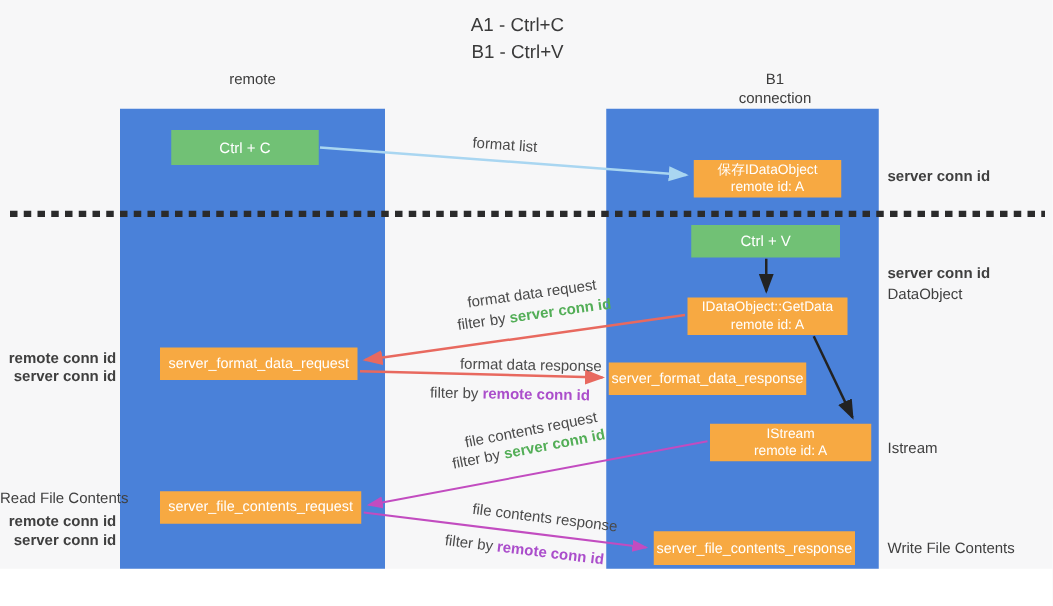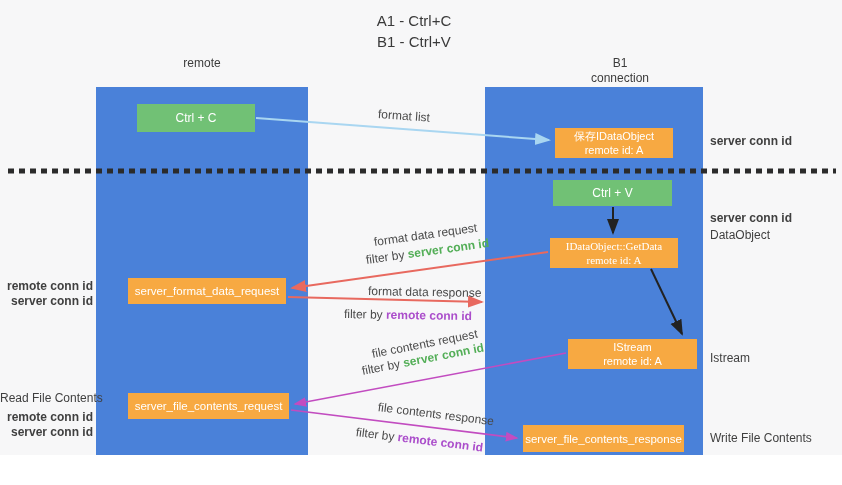--- a/index.html
+++ b/index.html
@@ -24,21 +24,21 @@
     align-items:center; justify-content:center;
     color:#ffffff; text-align:right; font-size:12px; line-height:14px;
   }
   .green-node { background:#71c175; }
   .orange-node { background:#f7a942; }
   .two-line { font-size:11px; }
   .node-wide { font-size:11.5px; }
   .n-ctrl-c   { left:137px; top:104px; width:118px; height:28px; }
   .n-save     { left:555px; top:128px; width:118px; height:30px; }
   .n-ctrl-v   { left:553px; top:180px; width:119px; height:26px; }
-  .n-getdata  { left:550px; top:238px; width:128px; height:30px;font-family:Liberation Serif, serif; }
+  .n-getdata  { left:550px; top:238px; width:128px; height:30px; }
   .n-fmt-req  { left:128px; top:278px; width:158px; height:26px; }
   .n-fmt-resp { left:487px; top:290px; width:158px; height:26px; }
   .n-istream  { left:568px; top:339px; width:129px; height:30px; }
   .n-file-req { left:128px; top:393px; width:161px; height:26px; }
   .n-file-resp{ left:523px; top:425px; width:161px; height:27px; }
   .alabel {
     position:absolute; font-size:12px; color:#4a4a4a;
     white-space:nowrap; transform-origin:left center;
   }
   .rot-p4  { transform:rotate(4deg); }
@@ -116,20 +116,23 @@
 
   <div class="node orange-node two-line n-getdata">
     <span>IDataObject::GetData</span>
     <span>remote id: A</span>
   </div>
 
   <div class="node orange-node node-wide n-fmt-req">
     <span>server_format_data_request</span>
   </div>
 
+  <div class="node orange-node node-wide n-fmt-resp">
+    <span>server_format_data_response</span>
+  </div>
 
   <div class="node orange-node two-line n-istream">
     <span>IStream</span>
     <span>remote id: A</span>
   </div>
 
   <div class="node orange-node node-wide n-file-req">
     <span>server_file_contents_request</span>
   </div>
 

